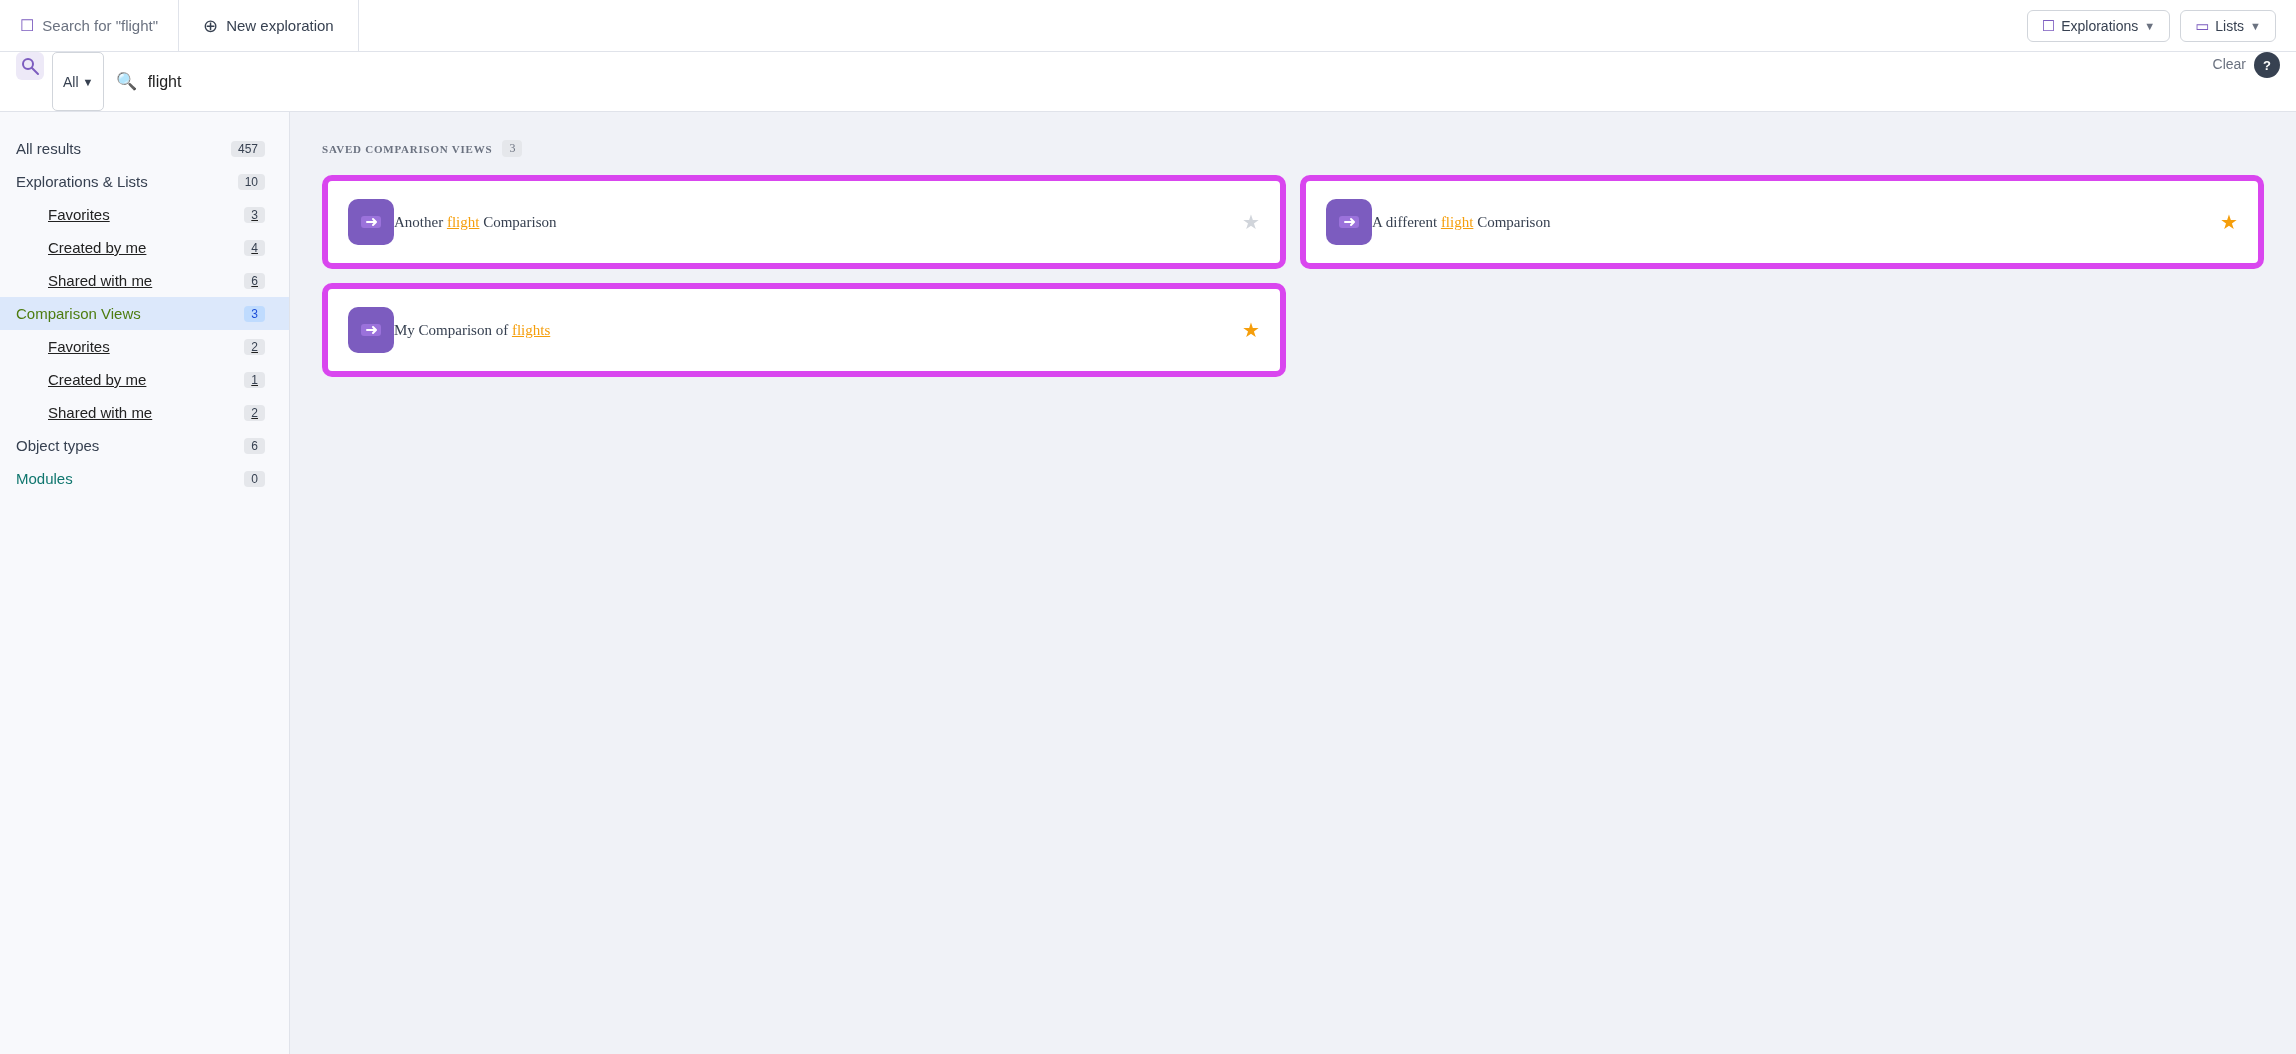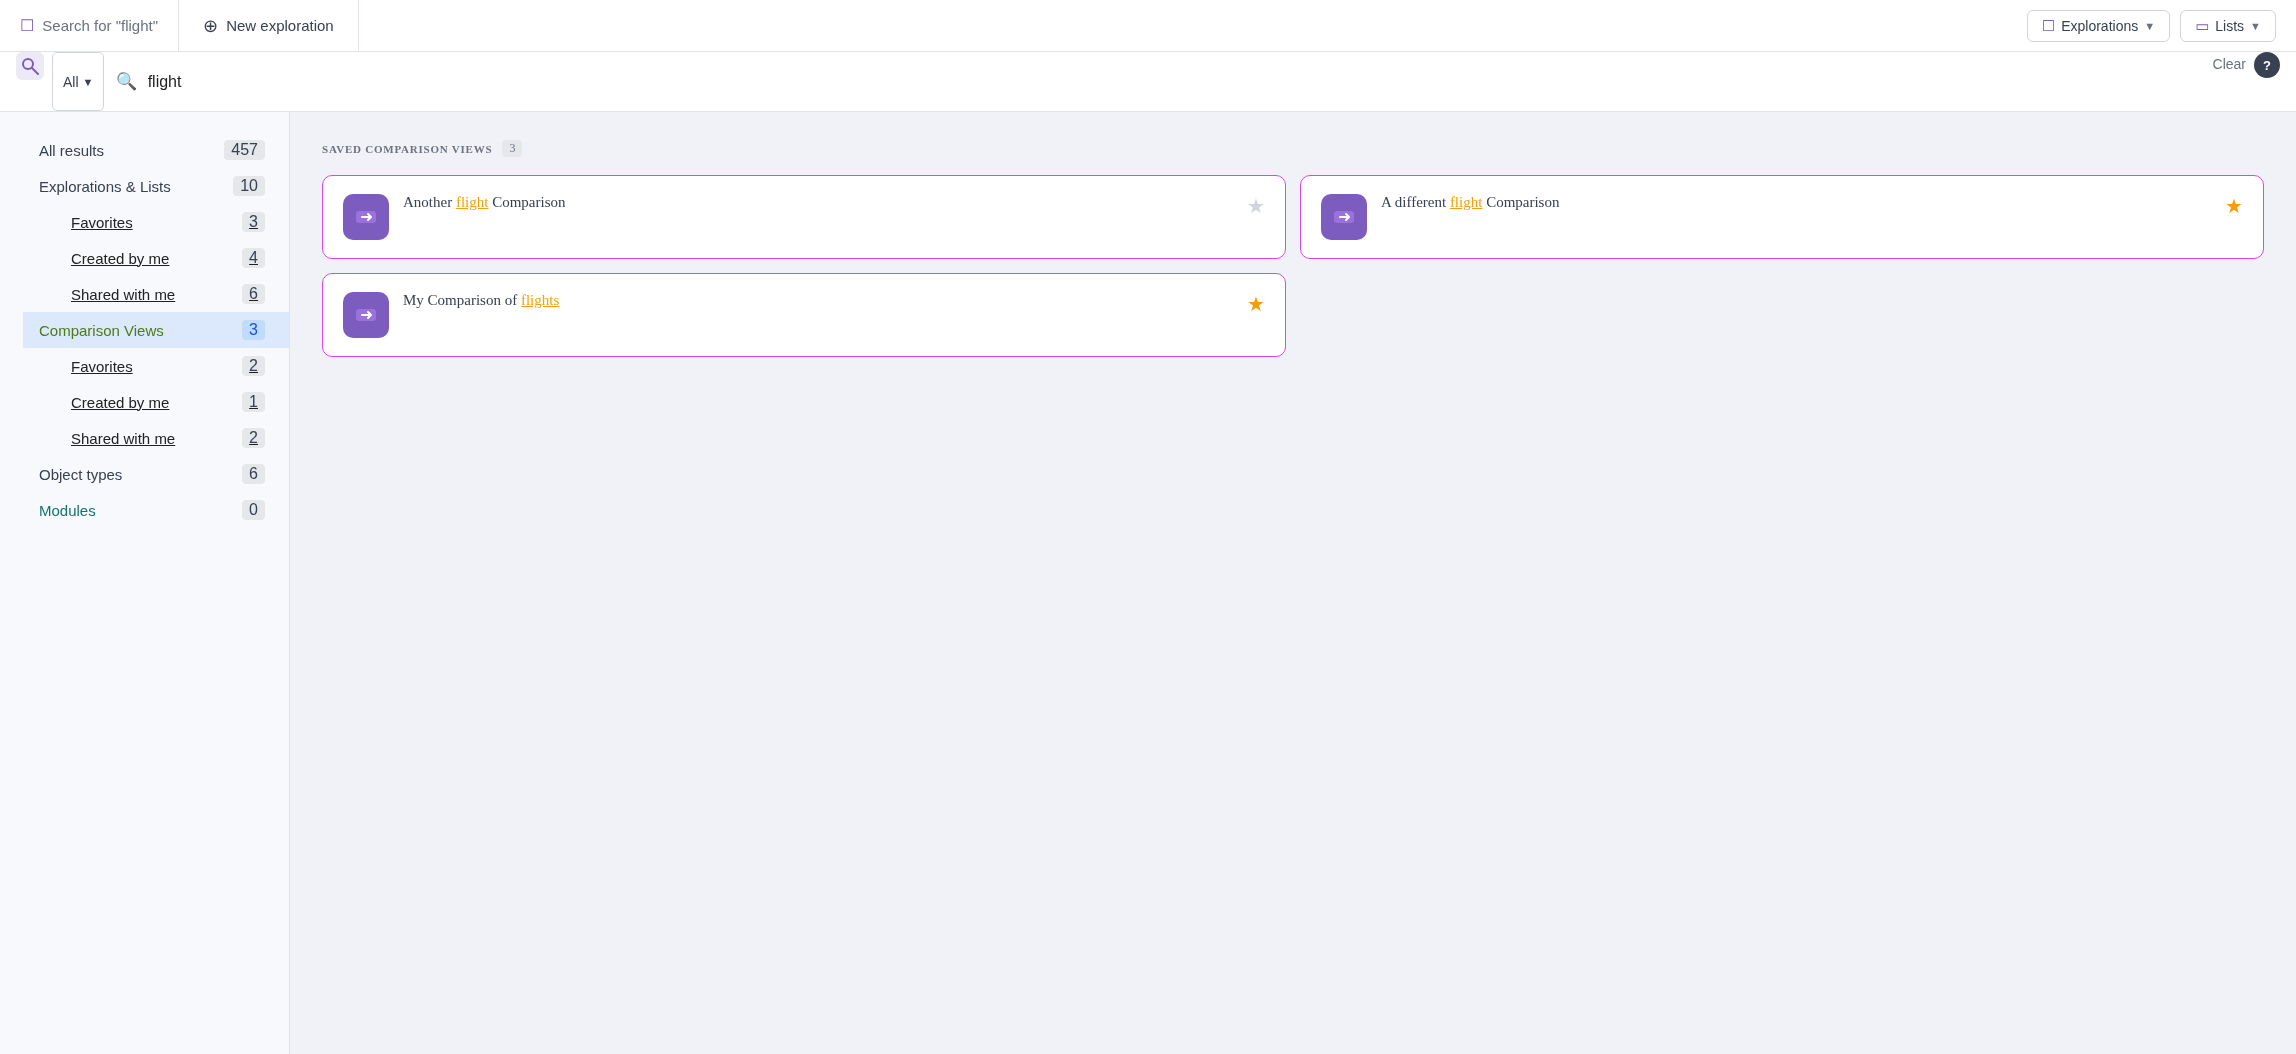--- a/index.html
+++ b/index.html
@@ -120,32 +120,31 @@
     .sidebar-section {
       padding: 0;
     }
     .sidebar-row {
       display: flex; align-items: center; justify-content: space-between;
       padding: 8px 24px 8px 16px;
       cursor: pointer;
       font-size: 15px;
       color: #222;
       border-radius: 0;
-      margin-left: 23px;
     }
     .sidebar-row.active {
       background: #dce8fb;
       color: #2563eb;
     }
     .sidebar-row.active .sidebar-label { color: #4d7c0f; font-weight: 500; }
     .sidebar-badge {
       background: #e5e7eb;
       color: #374151;
       border-radius: 4px;
-      font-size: 16px;
+      font-size: 12px;
       padding: 1px 7px;
       font-weight: 500;
     }
     .sidebar-row.active .sidebar-badge {
       background: #bfdbfe;
       color: #1d4ed8;
     }
     .sidebar-sub {
       padding-left: 16px;
     }
@@ -190,24 +189,23 @@
     }
 
     .cards-grid {
       display: grid;
       grid-template-columns: 1fr 1fr;
       gap: 14px;
     }
     .card {
       background: #fff;
       border-radius: 10px;
-      border: 1px solid #d946ef;
-      display: flex; 
+      border: 6px solid #d946ef;
+      display: flex; align-items: center;
       padding: 18px 20px;
-      gap: 14px;
       cursor: pointer;
       position: relative;
     }
     .card-icon {
       width: 46px; height: 46px;
       background: #7c5cbf;
       border-radius: 10px;
       display: flex; align-items: center; justify-content: center;
       flex-shrink: 0;
     }

